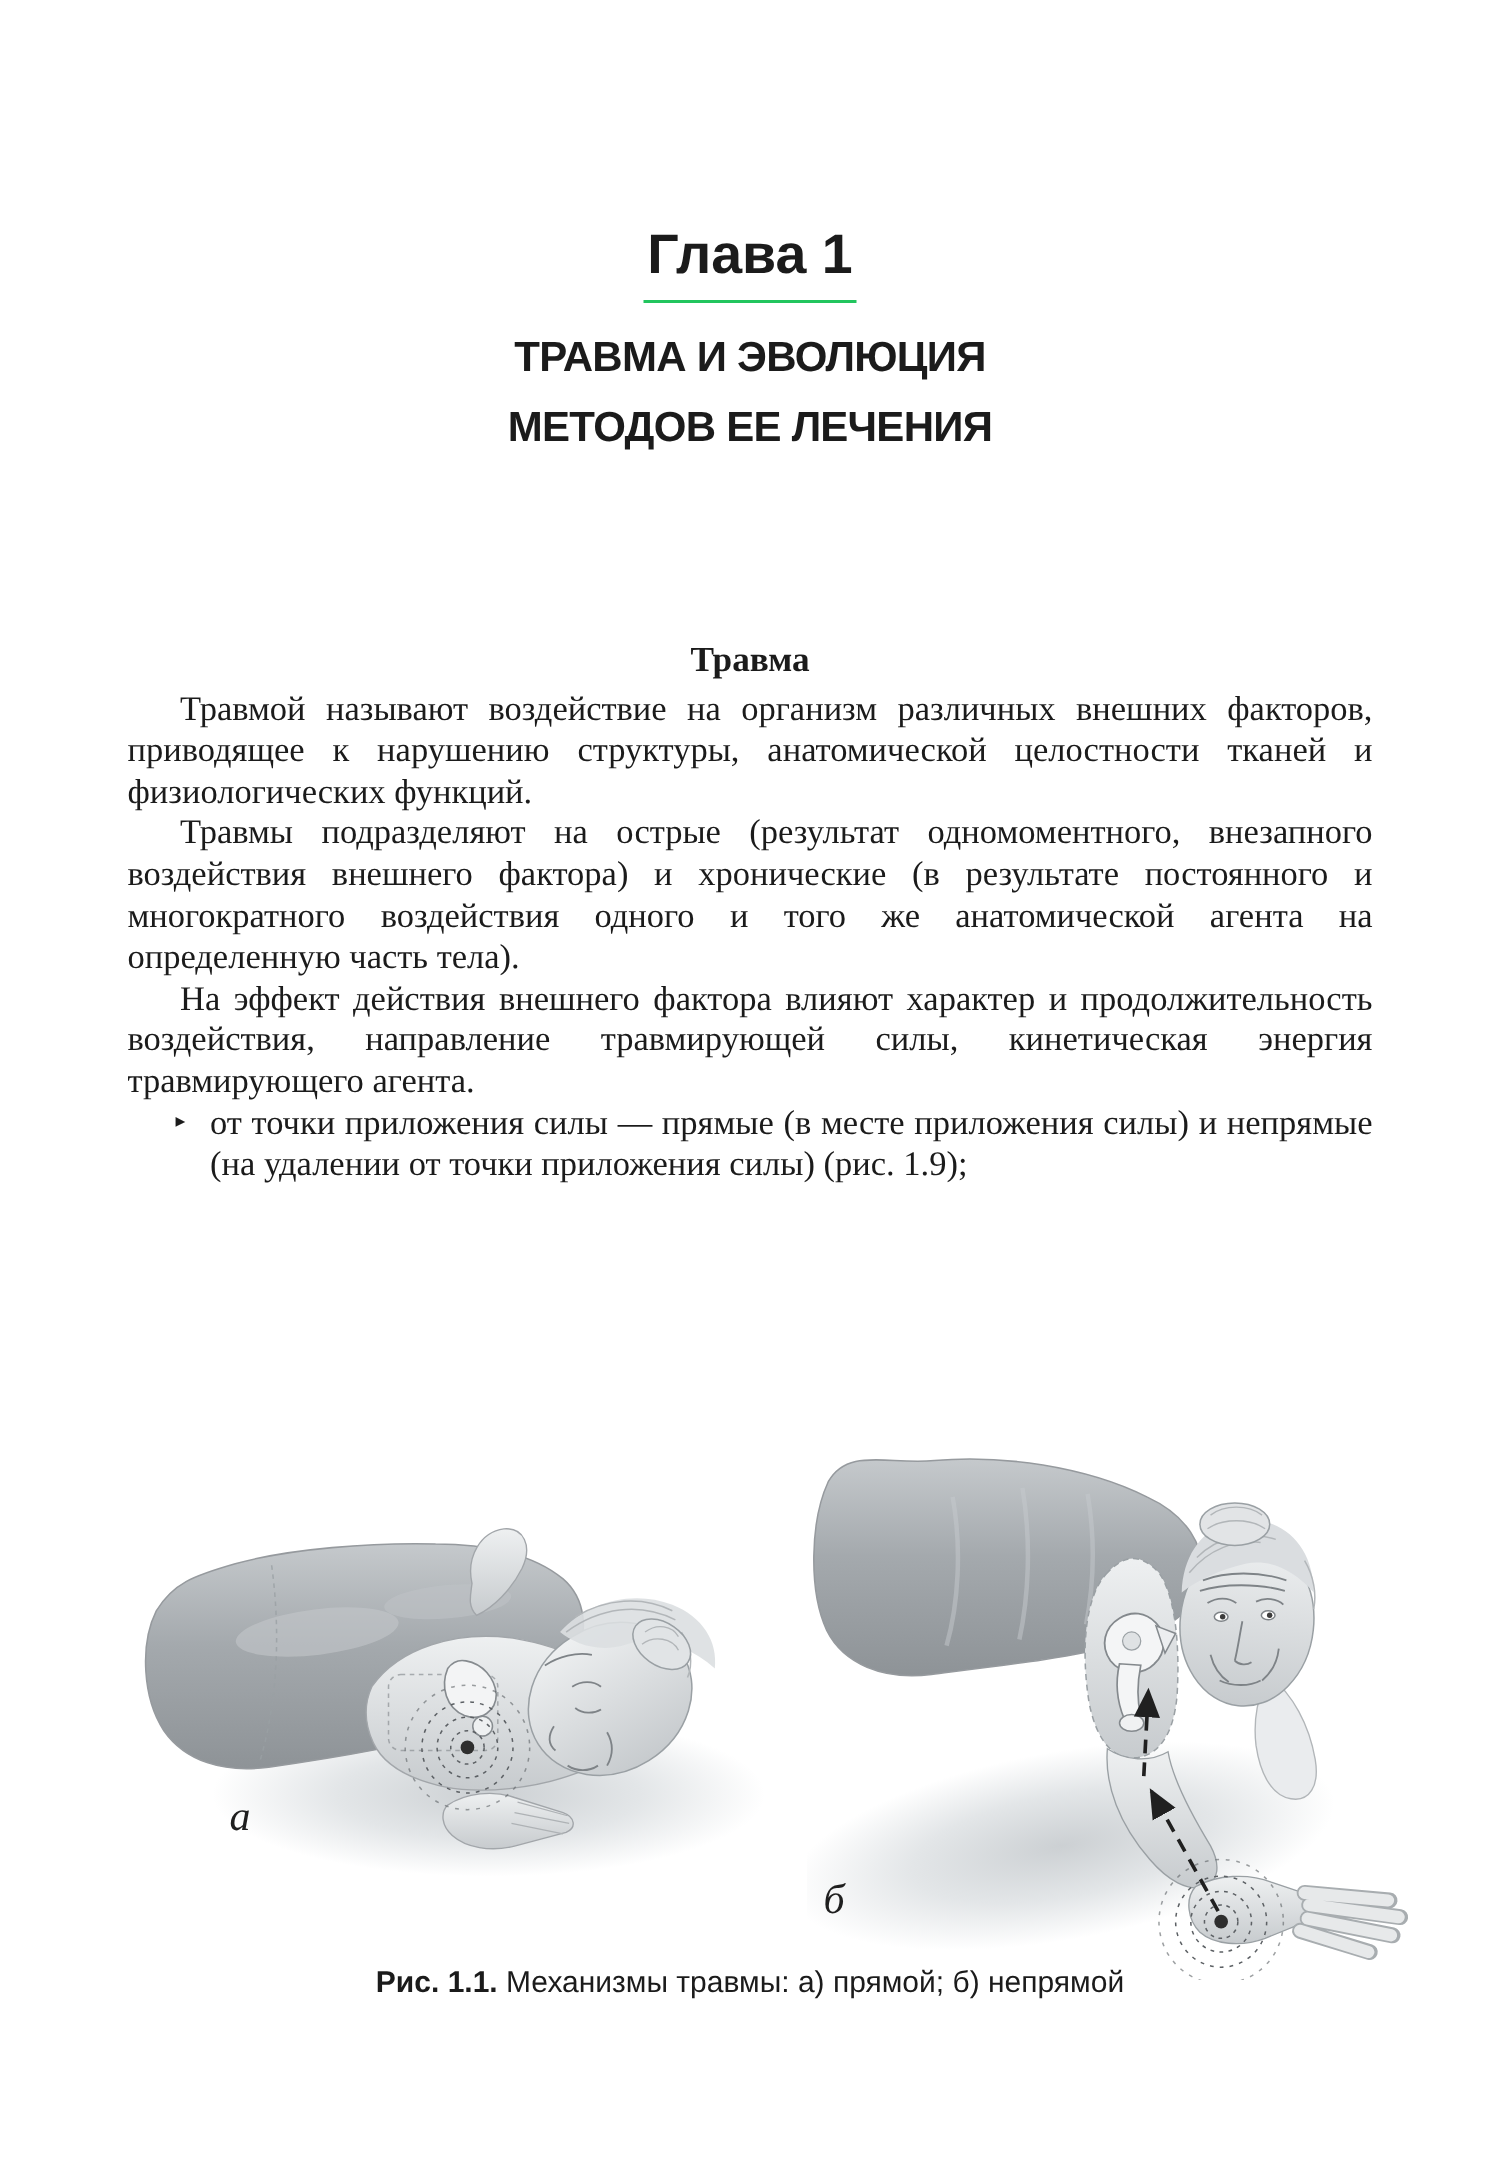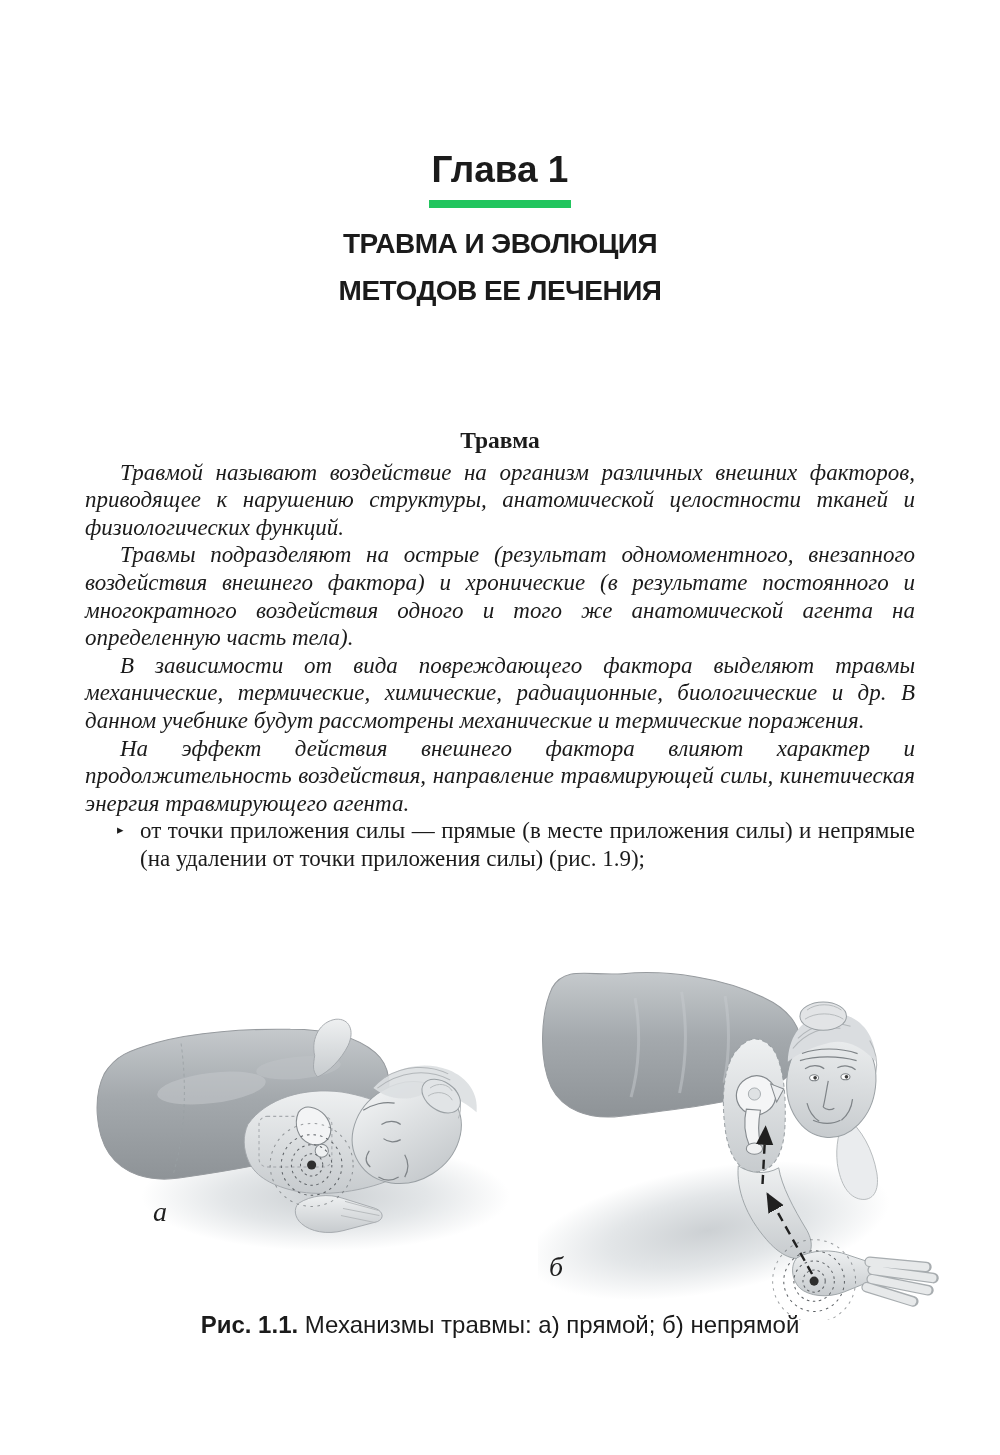--- a/index.html
+++ b/index.html
@@ -8,76 +8,75 @@
     position:relative; width:1000px; height:1455px;
     background:#ffffff; overflow:hidden; color:#1b1b1b;
   }
   
   .chapter { position:absolute; top:150px; left:0; width:100%; text-align:center; }
   .chapter-label {
     display:inline-block;
     font-family:"Liberation Sans", sans-serif; font-weight:700;
     font-size:37px; line-height:1.1;
     padding:0 3px 9px 3px;
-    border-bottom:8px solid #22c55e;
+    border-bottom:2px solid #22c55e;
   }
   .chapter-title {
     margin-top:12px;
     font-family:"Liberation Sans", sans-serif; font-weight:700;
     font-size:28px; line-height:47px; letter-spacing:-0.5px;
   }
   
   .bodytext {
     position:absolute; left:85px; top:427px; width:830px;
     font-family:"Liberation Serif", serif; font-size:23px; line-height:27.6px;
     text-align:justify;
   }
   .section-heading { font-size:23.5px; font-weight:700; margin-bottom:4px; text-align:center; }
-  .para { text-indent:35px;font-style:italic; }
+  .para { text-indent:35px; }
   .bullet { position:relative; padding-left:55px; }
   .bullet .marker {
     position:absolute; left:32px; top:4px;
     font-family:"DejaVu Sans", sans-serif; font-size:13px; line-height:1;
     top:6px;
   }
   
   .fig { position:absolute; }
   .fig svg { display:block; width:100%; height:100%; }
   .fig-label {
     position:absolute;
     font-family:"Liberation Serif", serif; font-style:italic;
     font-size:28px; color:#1f1f1f; line-height:1;
   }
   #fig-label-a { left:153px; top:1198px; }
   #fig-label-b { left:549px; top:1253px; }
   
   .caption {
     position:absolute; top:1311px; left:0; width:100%; text-align:center;
-    font-family:"Liberation Sans", sans-serif; font-size:24px; color:#1b1b1b;
+    font-family:"Liberation Sans", sans-serif; font-size:20px; color:#1b1b1b;
   }
   .caption .cap-bold { font-weight:700; }
 </style>
 </head>
 <body>
 
 <div class="page">
 
   <div class="chapter">
     <div class="chapter-label">Глава 1</div>
     <div class="chapter-title">
       <div>ТРАВМА И ЭВОЛЮЦИЯ</div>
       <div>МЕТОДОВ ЕЕ ЛЕЧЕНИЯ</div>
     </div>
   </div>
 
   <div class="bodytext">
     <div class="section-heading">Травма</div>
     <p class="para">Травмой называют воздействие на организм различных внешних факторов, приводящее к нарушению структуры, анатомической целостности тканей и физиологических функций.</p>
     <p class="para">Травмы подразделяют на острые (результат одномоментного, внезапного воздействия внешнего фактора) и хронические (в результате постоянного и многократного воздействия одного и того же анатомической агента на определенную часть тела).</p>
-    <p class="para">В зависимости от вида повреждающего фактора выделяют травмы механические, термические, химические, радиационные, биологические и др. В данном учебнике будут рассмотрены механические и термические поражения.</p>
     <p class="para">На эффект действия внешнего фактора влияют характер и продолжительность воздействия, направление травмирующей силы, кинетическая энергия травмирующего агента.</p>
     <div class="bullet">
       <span class="marker">▸</span><span>от точки приложения силы — прямые (в месте приложения силы) и непрямые (на удалении от точки приложения силы) (рис. 1.9);</span>
     </div>
   </div>
 
   <div class="fig" style="left:88px; top:990px; width:425px; height:275px;">
     <svg viewBox="0 0 420 270">
       <defs>
         <radialGradient id="shA" cx="50%" cy="50%" r="50%">

